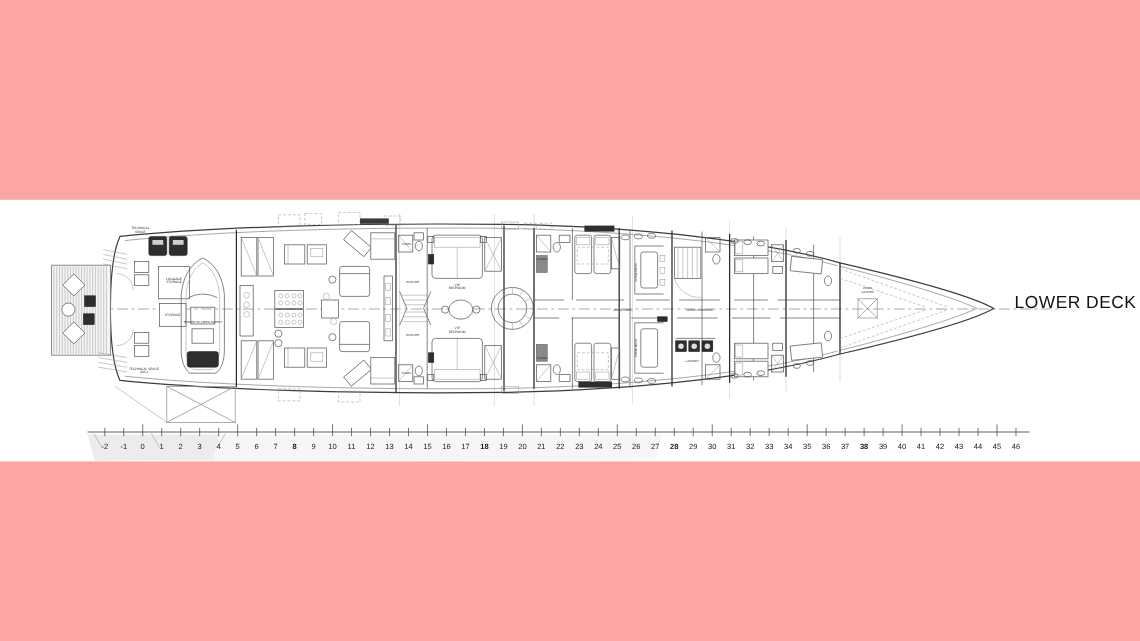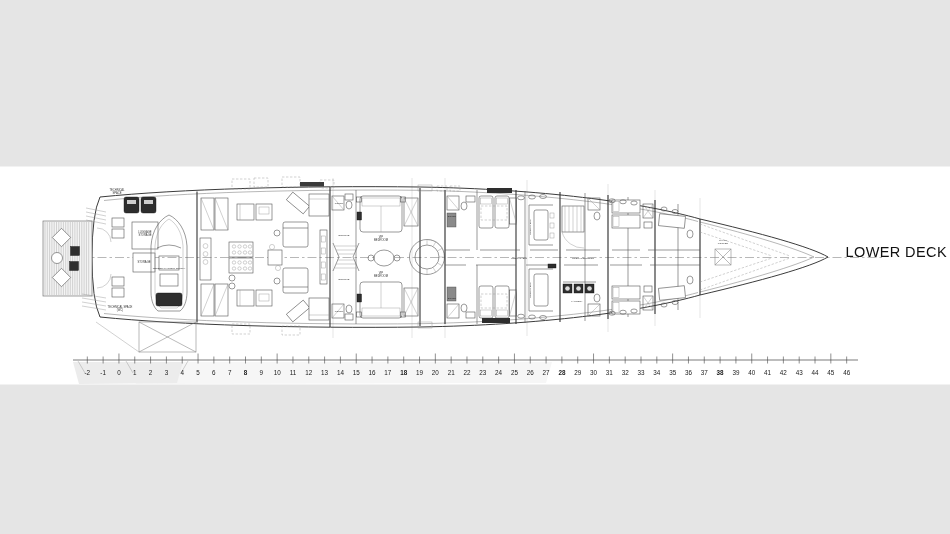--- a/index.html
+++ b/index.html
@@ -1,16 +1,16 @@
 <!DOCTYPE html>
 <html><head>
 <meta charset="utf-8">
 <style>
   html,body{margin:0;padding:0;background:#000;}
-  .stage{position:relative;width:950px;height:534px;background:#e5e5e5;overflow:hidden;
+  .stage{position:relative;width:950px;height:534px;background:#fca5a5;overflow:hidden;
          font-family:"Liberation Sans", sans-serif;}
   svg{position:absolute;left:0;top:0;}
   
   .hull   {fill:none;stroke:#3c3c3c;stroke-width:1;}
   .hull2  {fill:none;stroke:#7a7a7a;stroke-width:.55;}
   .wall   {fill:none;stroke:#2b2b2b;stroke-width:1.05;}
   .wall2  {fill:none;stroke:#555;stroke-width:.6;}
   .ln     {fill:none;stroke:#555;stroke-width:.6;}
   .ln:where(.f){fill:#fff;}
   .fw     {fill:#fff;stroke:#555;stroke-width:.6;}

